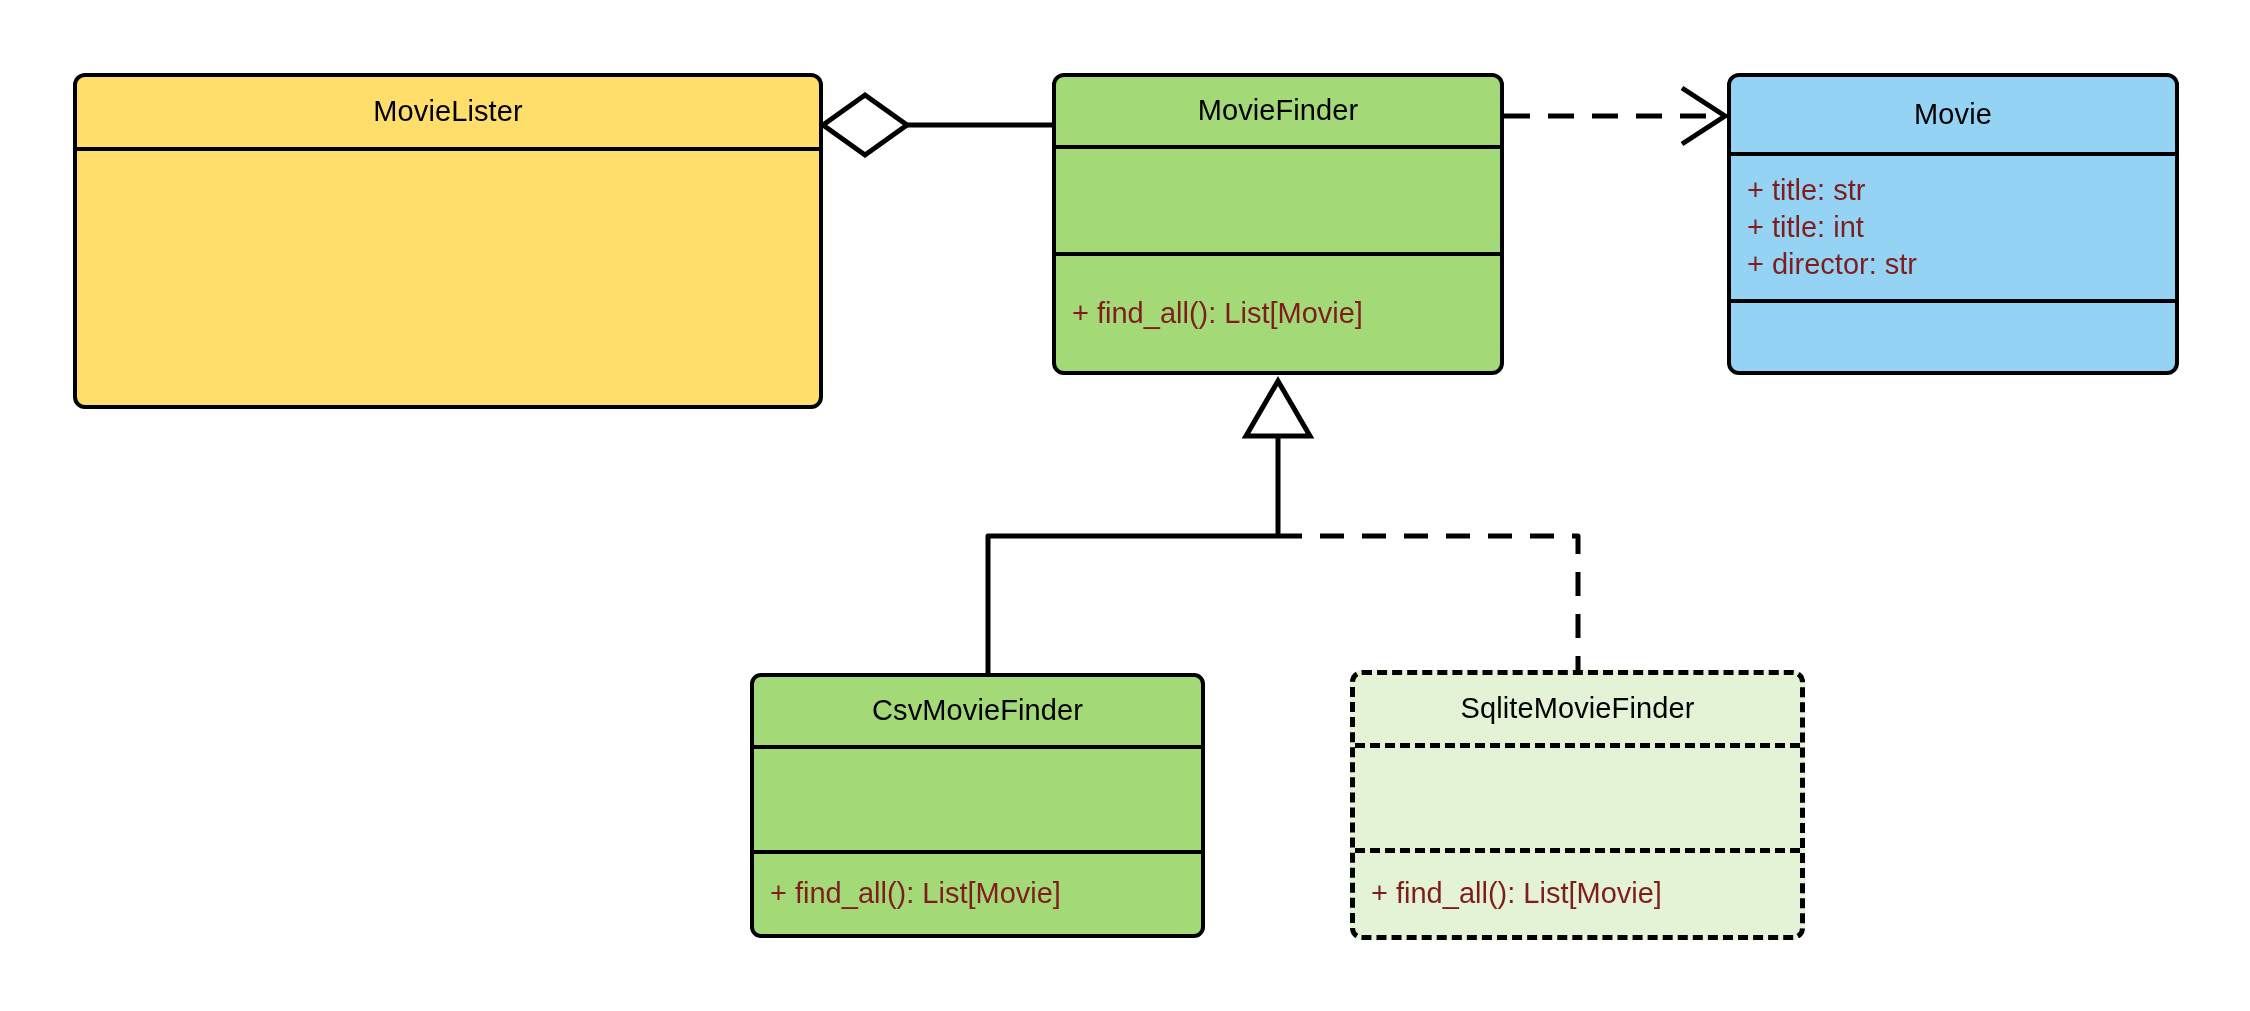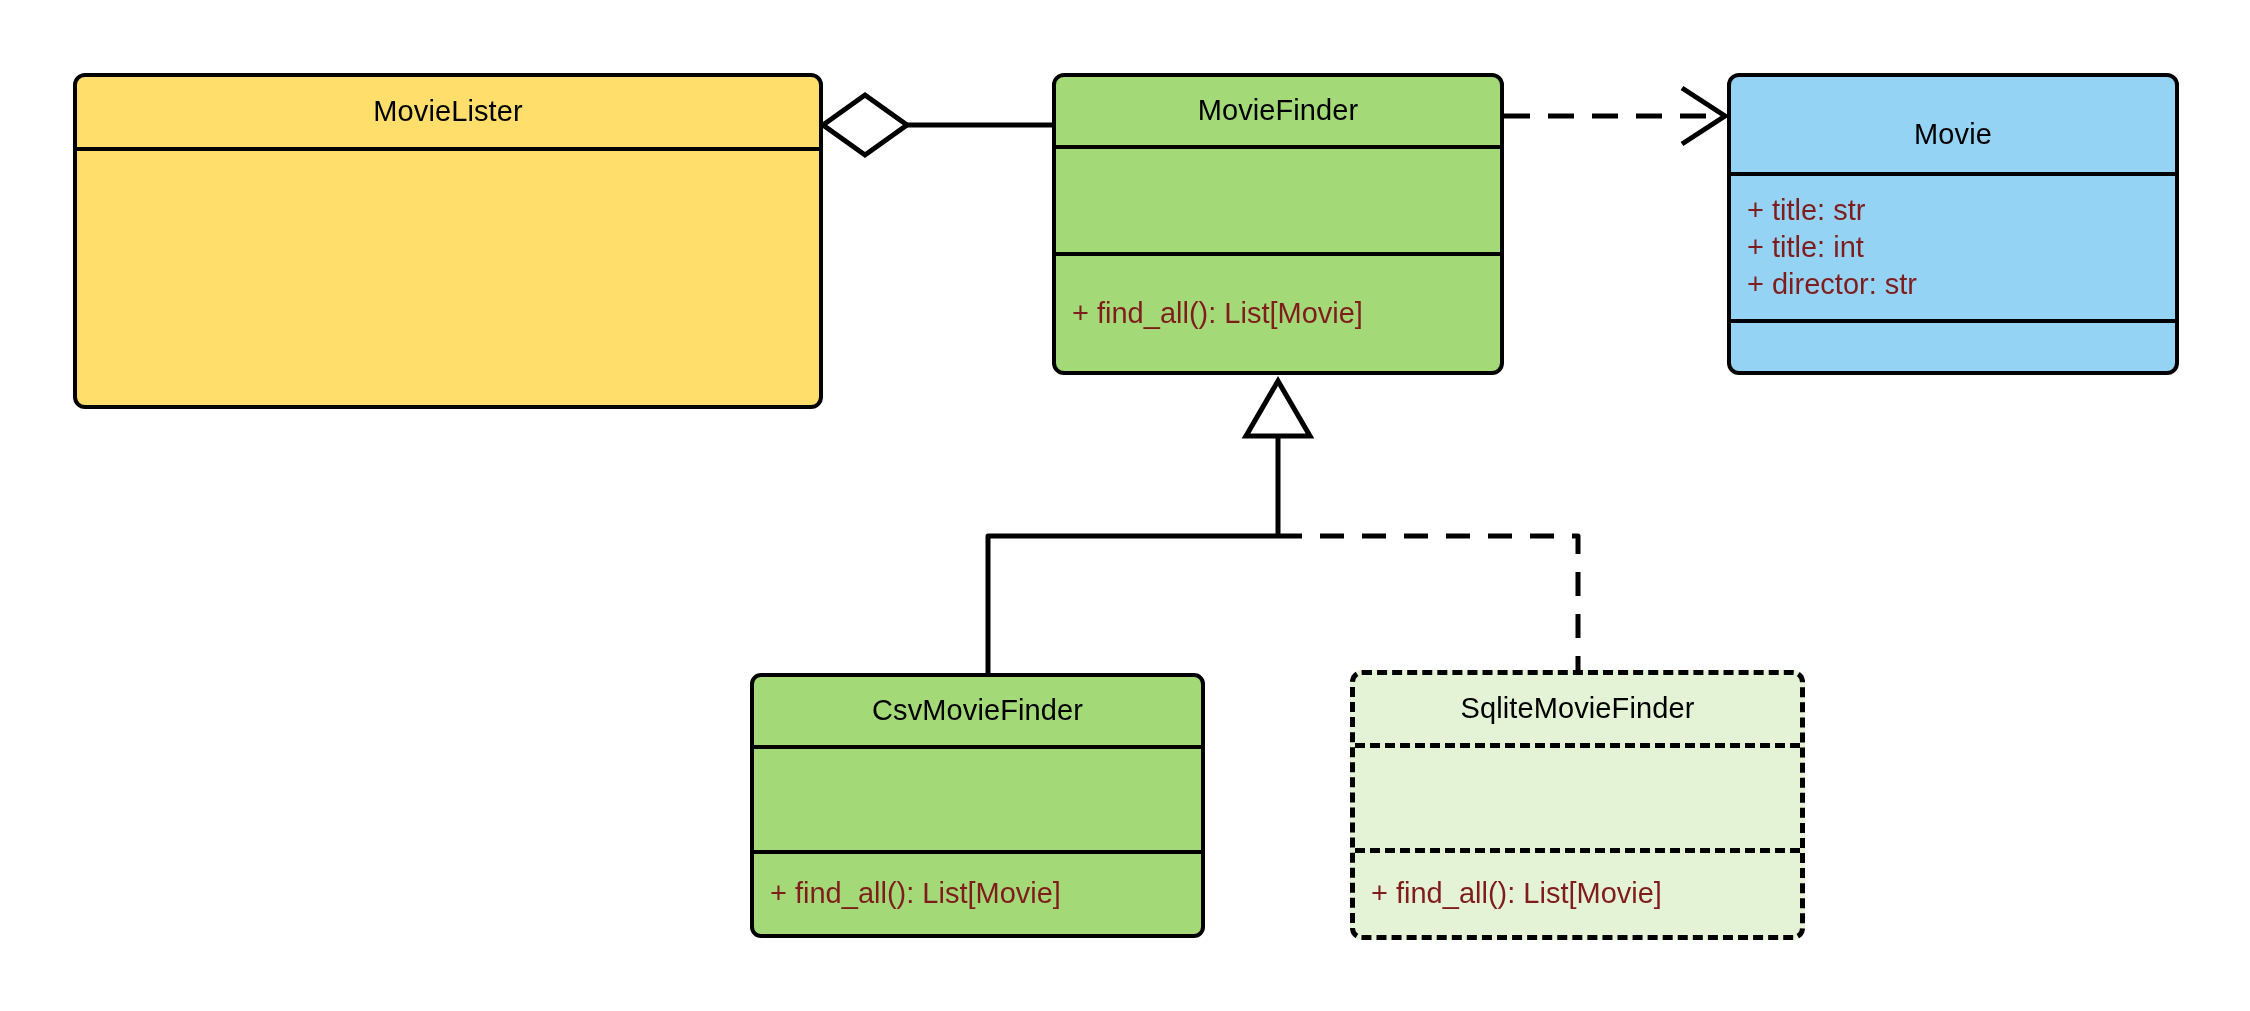--- a/index.html
+++ b/index.html
@@ -118,21 +118,21 @@
       <span class="class-name">MovieFinder</span>
     </div>
     <div class="cmp cmp-list div-top" style="height:107px;">
     </div>
     <div class="cmp cmp-list div-top" style="flex:1 1 auto;">
       <div class="member">+ find_all(): List[Movie]</div>
     </div>
   </div>
 
   <div class="uml-class" style="left:1727px; top:73px; width:452px; height:302px; background:#95D3F5;">
-    <div class="cmp cmp-title" style="height:75px;margin-top:20px;">
+    <div class="cmp cmp-title" style="height:75px;">
       <span class="class-name">Movie</span>
     </div>
     <div class="cmp cmp-list div-top" style="height:147px;">
       <div class="member">+ title: str</div>
       <div class="member">+ title: int</div>
       <div class="member">+ director: str</div>
     </div>
     <div class="cmp cmp-list div-top cmp-empty" style="flex:1 1 auto;">
     </div>
   </div>

